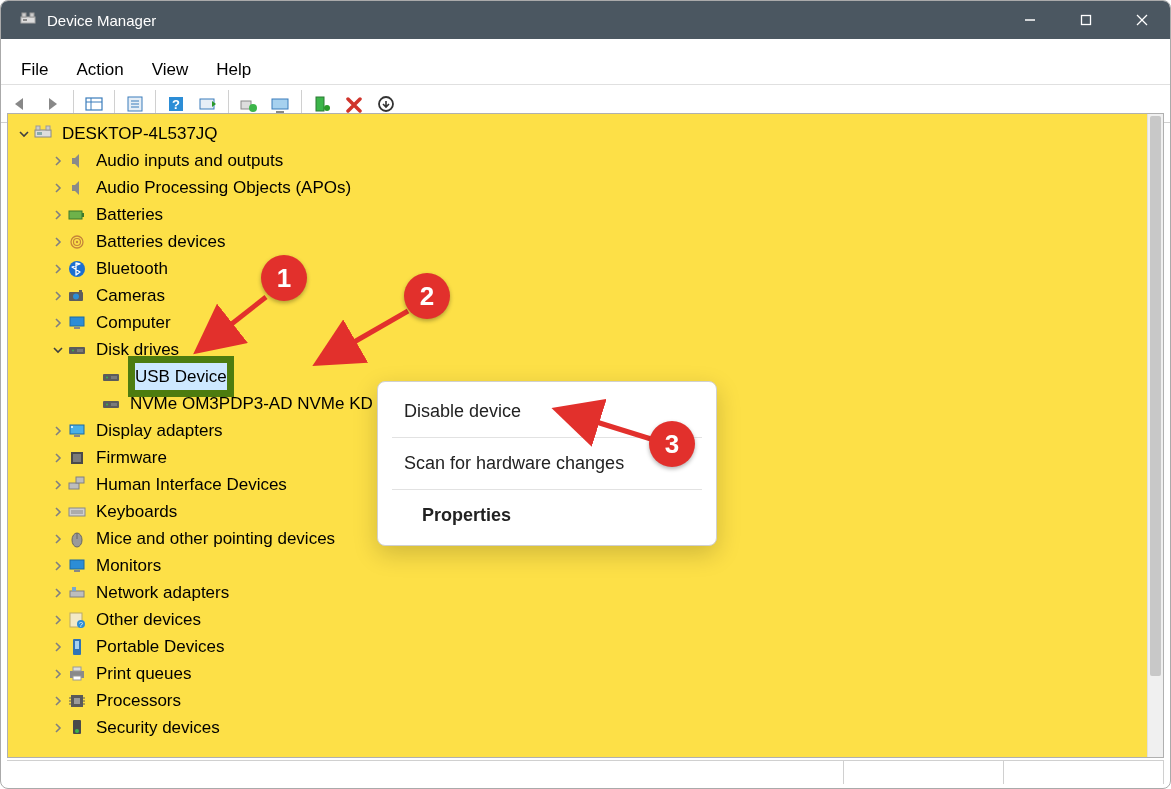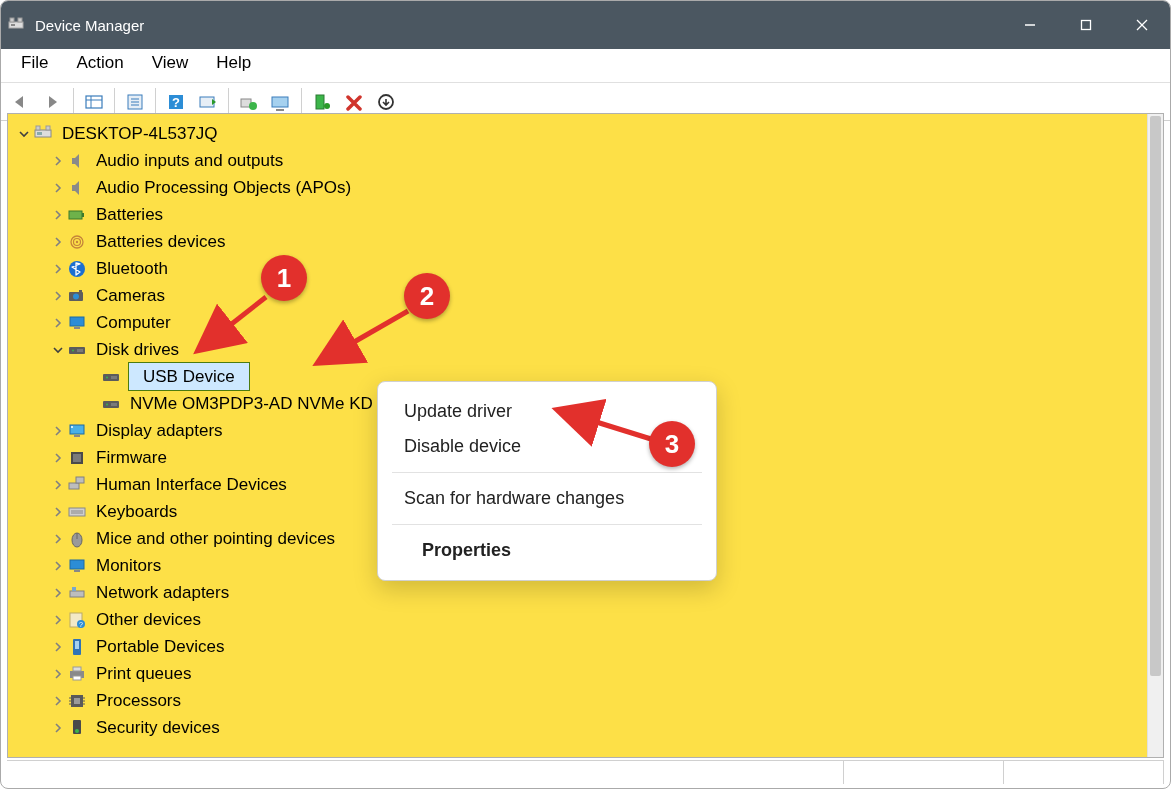--- a/index.html
+++ b/index.html
@@ -11,44 +11,44 @@
     color: #000;
     width: 1171px;
     height: 789px;
     position: relative;
     overflow: hidden;
     border: 1px solid #aaa;
     border-radius: 8px;
   }
   
   .titlebar {
-    height: 48px;
+    height: 38px;
     background: #4b5761;
     color: #fff;
     display: flex;
     align-items: center;
-    padding-left: 6px;
+    padding-left: 18px;
     font-size: 15px;
   }
   .titlebar .app-icon {
     width: 18px; height: 18px;
     margin-right: 10px;
     display: flex; align-items: center; justify-content: center;
   }
   .titlebar .title { flex: 0 0 auto; }
   .titlebar .spacer { flex: 1; }
   .winbtn {
     width: 56px; height: 38px;
     display: flex; align-items: center; justify-content: center;
     color: #fff; cursor: pointer;
   }
   
   .menubar {
-    height: 34px;
-    display: flex; align-items: flex-start;
+    height: 46px;
+    display: flex; align-items: flex-end;
     padding: 0 6px;
     font-size: 17px;
     border-bottom: 1px solid #e0e0e0;
     background: #fff;
   }
   .menubar .menu { padding: 4px 14px; cursor: pointer; }
   
   .toolbar {
     height: 38px;
     display: flex; align-items: center;
@@ -96,22 +96,22 @@
   .chev.empty { visibility: hidden; }
   .icon-slot {
     width: 22px; height: 22px;
     display: flex; align-items: center; justify-content: center;
     margin-right: 6px;
     flex-shrink: 0;
   }
   .label { cursor: pointer; padding: 0 2px; }
   .selected .label {
     background: #cde8ff;
-    border: 1px solid #4d7c0f;
-    padding: 0 14px;
+    border: 7px solid #4d7c0f;
+    padding: 0 0;
   }
   
   .lvl0 { padding-left: 4px; }
   .lvl1 { padding-left: 38px; text-align: center; }
   .lvl2 { padding-left: 72px; }
   
   .vscroll {
     position: absolute;
     top: 0; right: 0; bottom: 0;
     width: 16px;
@@ -628,21 +628,20 @@
   </div>
 </div>
 
 <div class="statusbar">
   <div class="cell first"></div>
   <div class="cell"></div>
   <div class="cell"></div>
 </div>
 
 <div class="ctxmenu" id="ctx" style="left:376px; top:380px;">
-    <div class="ctxitem">Update driver</div>
     <div class="ctxitem">Disable device</div>
     <div class="ctxsep"></div>
     <div class="ctxitem">Scan for hardware changes</div>
     <div class="ctxsep"></div>
     <div class="ctxitem bold">Properties</div>
   </div>
 
 <div class="badge" style="left:260px; top:254px;">1</div>
 <div class="badge" style="left:403px; top:272px;">2</div>
 <div class="badge" style="left:648px; top:420px;">3</div>

